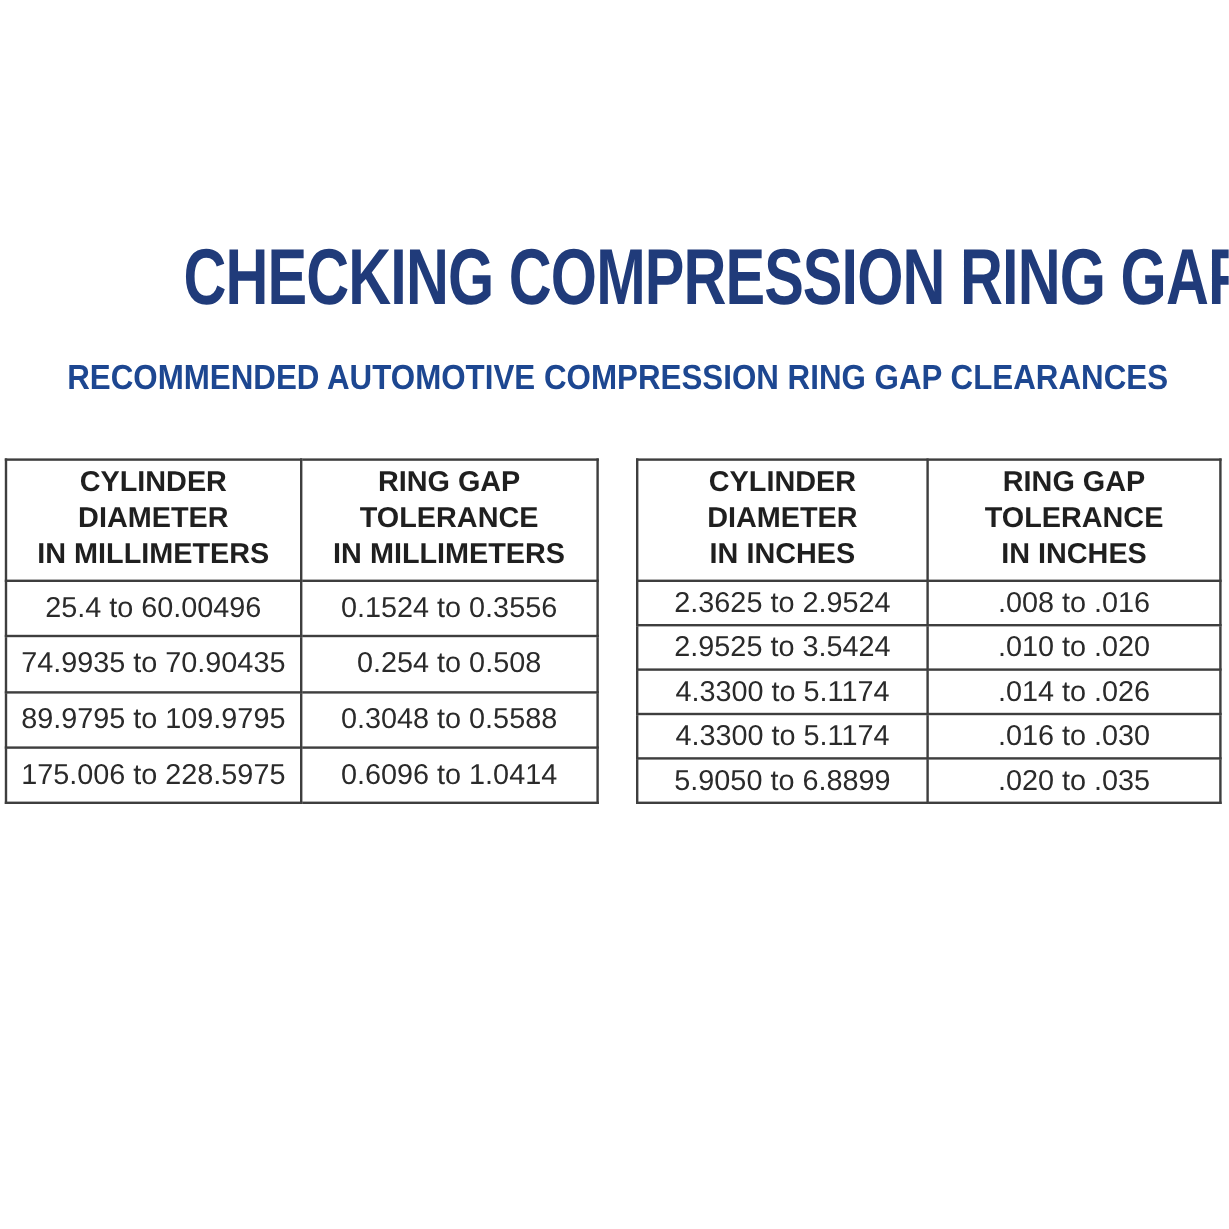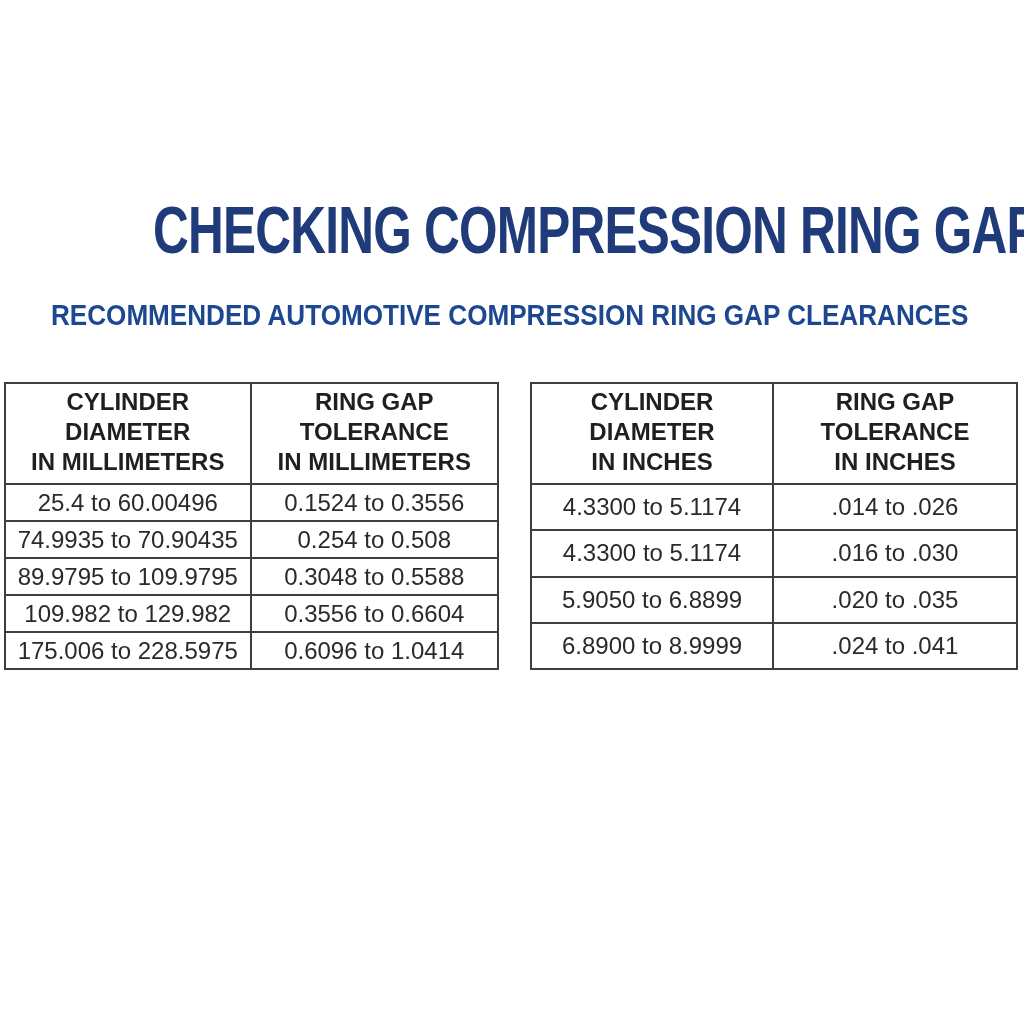--- a/index.html
+++ b/index.html
@@ -32,21 +32,21 @@
     color: #203b7a;
     transform: scaleX(0.75);
     transform-origin: 50% 50%;
     white-space: nowrap;
   }
   .subtitle-wrap {
     position: absolute;
     top: 301px;
     left: 0;
     width: 1024px;
-    text-align: left;
+    text-align: right;
   }
   .subtitle-inner {
     display: inline-block;
     font-size: 29px;
     font-weight: 700;
     line-height: 1;
     color: #1d4791;
     transform: scaleX(0.90);
     transform-origin: 50% 50%;
     white-space: nowrap;
@@ -129,24 +129,20 @@
         </tr>
         <tr>
           <td>74.9935 to 70.90435</td>
           <td>0.254 to 0.508</td>
         </tr>
         <tr>
           <td>89.9795 to 109.9795</td>
           <td>0.3048 to 0.5588</td>
         </tr>
         <tr>
-          <td>109.982 to 129.982</td>
-          <td>0.3556 to 0.6604</td>
-        </tr>
-        <tr>
           <td>175.006 to 228.5975</td>
           <td>0.6096 to 1.0414</td>
         </tr>
       </tbody>
     </table>
 
     <table class="spec-table inch">
       <colgroup>
           <col class="c1">
           <col class="c2">
@@ -156,32 +152,36 @@
           <th>CYLINDER
 DIAMETER
 IN INCHES</th>
           <th>RING GAP
 TOLERANCE
 IN INCHES</th>
         </tr>
       </thead>
       <tbody>
         <tr>
+          <td>2.3625 to 2.9524</td>
+          <td>.008 to .016</td>
+        </tr>
+        <tr>
+          <td>2.9525 to 3.5424</td>
+          <td>.010 to .020</td>
+        </tr>
+        <tr>
           <td>4.3300 to 5.1174</td>
           <td>.014 to .026</td>
         </tr>
         <tr>
           <td>4.3300 to 5.1174</td>
           <td>.016 to .030</td>
         </tr>
         <tr>
           <td>5.9050 to 6.8899</td>
           <td>.020 to .035</td>
         </tr>
-        <tr>
-          <td>6.8900 to 8.9999</td>
-          <td>.024 to .041</td>
-        </tr>
       </tbody>
     </table>
 
   </div>
 </div>
 
 </body></html>

